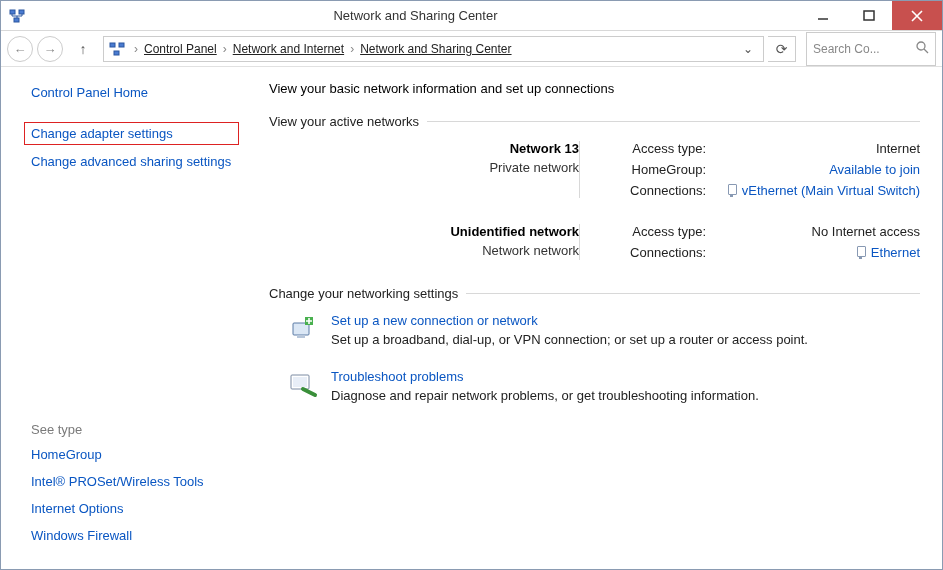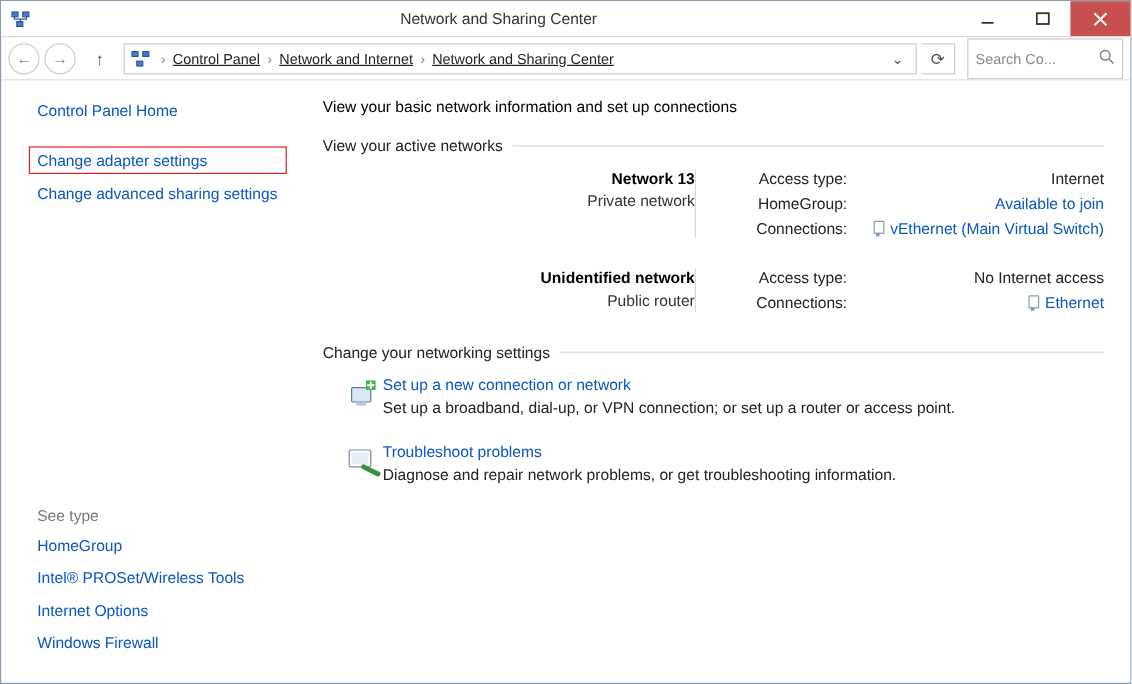--- a/index.html
+++ b/index.html
@@ -127,21 +127,21 @@
     border-left:1px solid #d8d8d8;padding-left:16px;flex:1;
     display:grid;grid-template-columns:110px 1fr;row-gap:6px;column-gap:4px;font-size:13px;align-items:start;
   }
   .net-right .lbl{color:#222;}
   .net-right .val{color:#222;}
   .net-right .val .link{color:#0a56c2;}
   .conn-icon{display:inline-block;width:12px;height:14px;vertical-align:-2px;margin-right:4px;position:relative;}
   .conn-icon::before{content:"";position:absolute;left:2px;top:1px;width:7px;height:9px;border:1px solid #8899b3;border-radius:1px;}
   .conn-icon::after{content:"";position:absolute;left:4px;bottom:0;width:3px;height:3px;background:#8899b3;}
   .action-row{
-    display:flex;margin:0 0 22px 18px;align-items:flex-start;
+    display:flex;gap:12px;margin:0 0 22px 18px;align-items:flex-start;
   }
   .action-row .aicon{
     width:32px;height:32px;display:flex;align-items:center;justify-content:center;flex-shrink:0;
   }
   .action-row .atext .atitle{color:#0a56c2;font-size:13px;margin-bottom:4px;}
   .action-row .atext .adesc{font-size:13px;color:#222;}
 </style>
 </head>
 <body>
 
@@ -246,21 +246,21 @@
           <div class="lbl">HomeGroup:</div>
           <div class="val"><a class="link">Available to join</a></div>
           <div class="lbl">Connections:</div>
           <div class="val"><span class="conn-icon"></span><a class="link">vEthernet (Main Virtual Switch)</a></div>
         </div>
       </div>
 
       <div class="net-block">
         <div class="net-left">
           <div class="nn">Unidentified network</div>
-          <div class="nt">Public router</div>
+          <div class="nt">Network network</div>
         </div>
         <div class="net-right">
           <div class="lbl">Access type:</div>
           <div class="val">No Internet access</div>
           <div class="lbl">Connections:</div>
           <div class="val"><span class="conn-icon"></span><a class="link">Ethernet</a></div>
         </div>
       </div>
 
       <div class="section-h">

